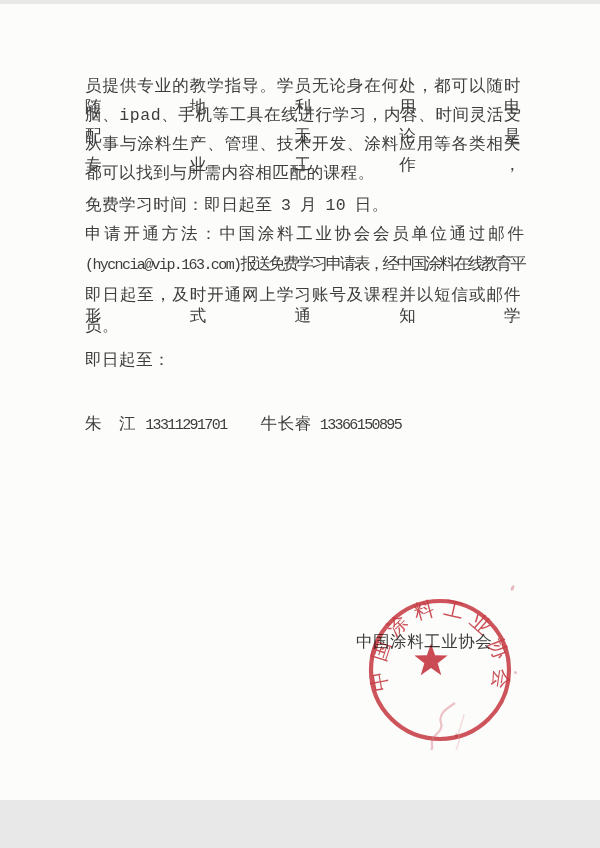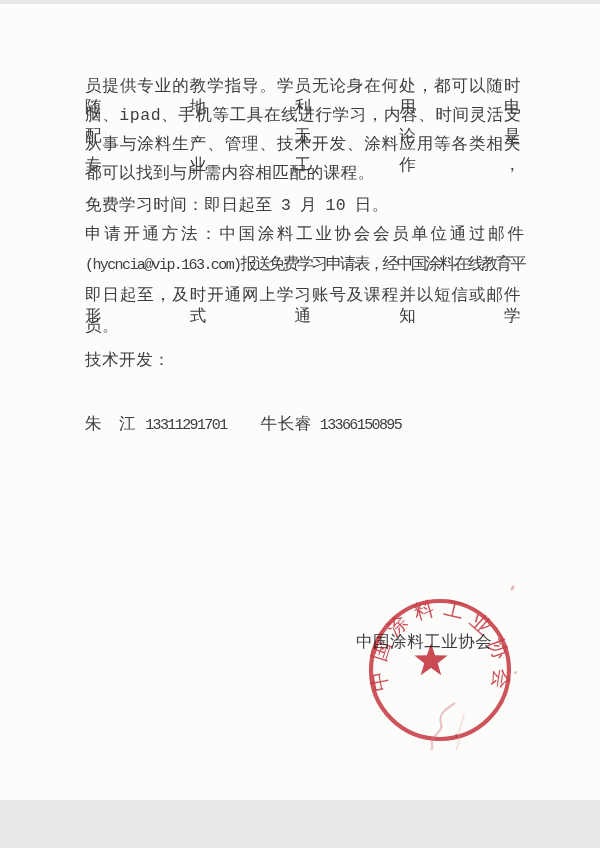--- a/index.html
+++ b/index.html
@@ -55,21 +55,21 @@
   <div class="ln just" style="top:101px">脑、ipad、手机等工具在线进行学习，内容、时间灵活支配。无论是</div>
   <div class="ln" style="top:159px">都可以找到与所需内容相匹配的课程。</div>
 
   <div class="ln" style="top:191px;word-spacing:-2px">免费学习时间：即日起至 3 月 10 日。</div>
 
   <div class="ln spread" style="top:220px">申请开通方法：中国涂料工业协会会员单位通过邮件</div>
   <div class="ln" style="top:250px"><span class="mono-tight">(hycncia@vip.163.com)</span><span class="cjk-tight">报送免费学习申请表，经中国涂料在线教育平</span></div>
   <div class="ln just" style="top:281px">即日起至，及时开通网上学习账号及课程并以短信或邮件形式通知学</div>
   <div class="ln" style="top:312px">员。</div>
 
-  <div class="ln" style="top:346px">技术开发：</div>
+  <div class="ln" style="top:346px">即日起至：</div>
   <div class="ln" style="top:410px"><span>朱　江</span><span class="mono-tight" style="margin-left:9px">13311291701</span><span style="margin-left:34px">牛长睿</span><span class="mono-tight" style="margin-left:8px">13366150895</span></div>
 
   <div class="ln sig" style="top:628px;left:356px">中国涂料工业协会</div>
 
   <svg class="seal-svg" viewBox="0 0 160 160">
     <circle cx="80" cy="80" r="69" fill="none" stroke-width="4.2" opacity="0.88" stroke="#c93d46"></circle>
     <defs>
       <path id="sealArc" d="M 31 105 A 55 55 0 1 1 129 105" fill="none"></path>
     </defs>
     <text class="seal-arc" opacity="0.9" fill="#c93d46">

